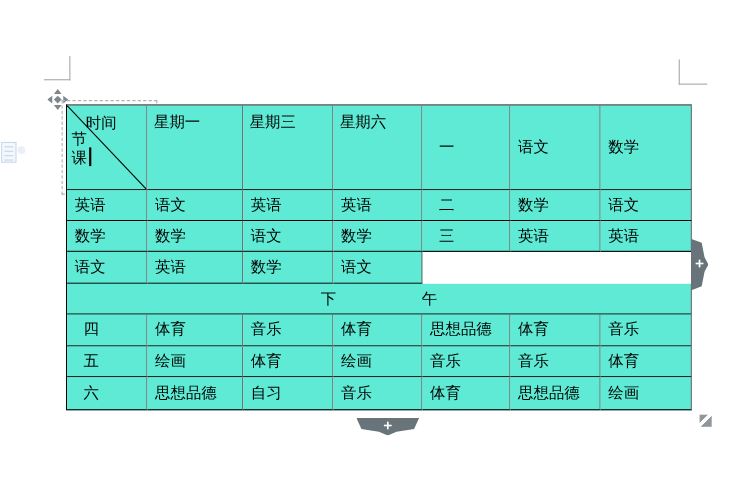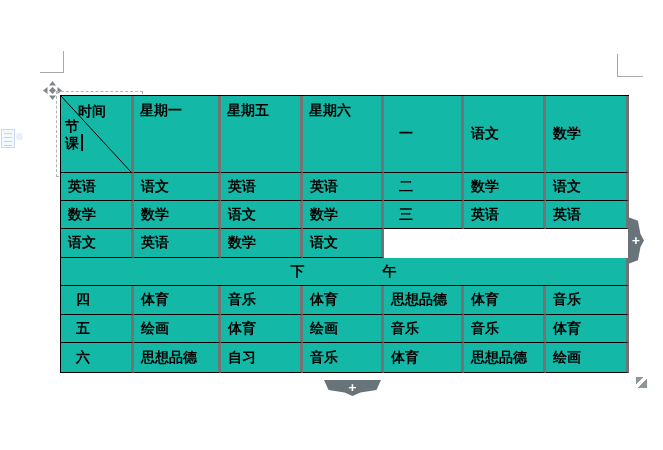--- a/index.html
+++ b/index.html
@@ -4,22 +4,22 @@
 <style>
   html,body{margin:0;padding:0;background:#fff;}
   .stage{position:relative;width:663px;height:450px;background:#ffffff;overflow:hidden;
          font-family:"Liberation Sans",sans-serif;color:#000;}
 
   
   .grid{position:absolute;left:60px;top:95px;display:grid;
         grid-template-columns:73px 87px 82px 81px 80px 82px 83px;
         grid-template-rows:77px 28px 28px 29px 28px 29px 28px 30px;
         border-top:1px solid #000;border-left:1px solid #000;background:#fff;}
-  .cell{border-right:3px solid #737373;border-bottom:1px solid #000;box-sizing:border-box;
-        font-size:14px;position:relative;background:#14b8a6;font-weight:bold;}
+  .cell{border-right:1px solid #737373;border-bottom:1px solid #000;box-sizing:border-box;
+        font-size:14px;position:relative;background:#5eead4;}
   .head{padding:6px 0 13px 6px;}
   .lbl{display:flex;align-items:center;padding-left:15px;}
   .subj{display:flex;align-items:center;padding-left:7px;}
   .divider{grid-column:1/-1;display:flex;align-items:center;justify-content:center;gap:78px;}
 
   .corner svg{position:absolute;left:0;top:0;width:100%;height:100%;display:block;}
   .corner .t{position:absolute;left:17px;top:7px;}
   .corner .l1{position:absolute;left:4px;top:22px;}
   .corner .l2{position:absolute;left:4px;top:39px;}
   .caret{position:absolute;left:20px;top:38px;width:2px;height:17px;background:#000;}
@@ -95,21 +95,21 @@
       <div class="cell corner">
         <svg viewBox="0 0 100 100" preserveAspectRatio="none">
           <line x1="0" y1="0" x2="100" y2="100" stroke="#000" stroke-width="1" vector-effect="non-scaling-stroke"></line>
         </svg>
         <span class="t">时间</span>
         <span class="l1">节</span>
         <span class="l2">课</span>
         <span class="caret"></span>
       </div>
       <div class="cell head">星期一</div>
-      <div class="cell head">星期五</div>
+      <div class="cell head">星期三</div>
       <div class="cell head">星期六</div>
       <div class="cell lbl">一</div>
       <div class="cell subj">语文</div>
       <div class="cell subj">数学</div>
       <div class="cell subj">英语</div>
       <div class="cell subj">语文</div>
       <div class="cell subj">英语</div>
       <div class="cell subj">英语</div>
       <div class="cell lbl">二</div>
       <div class="cell subj">数学</div>

